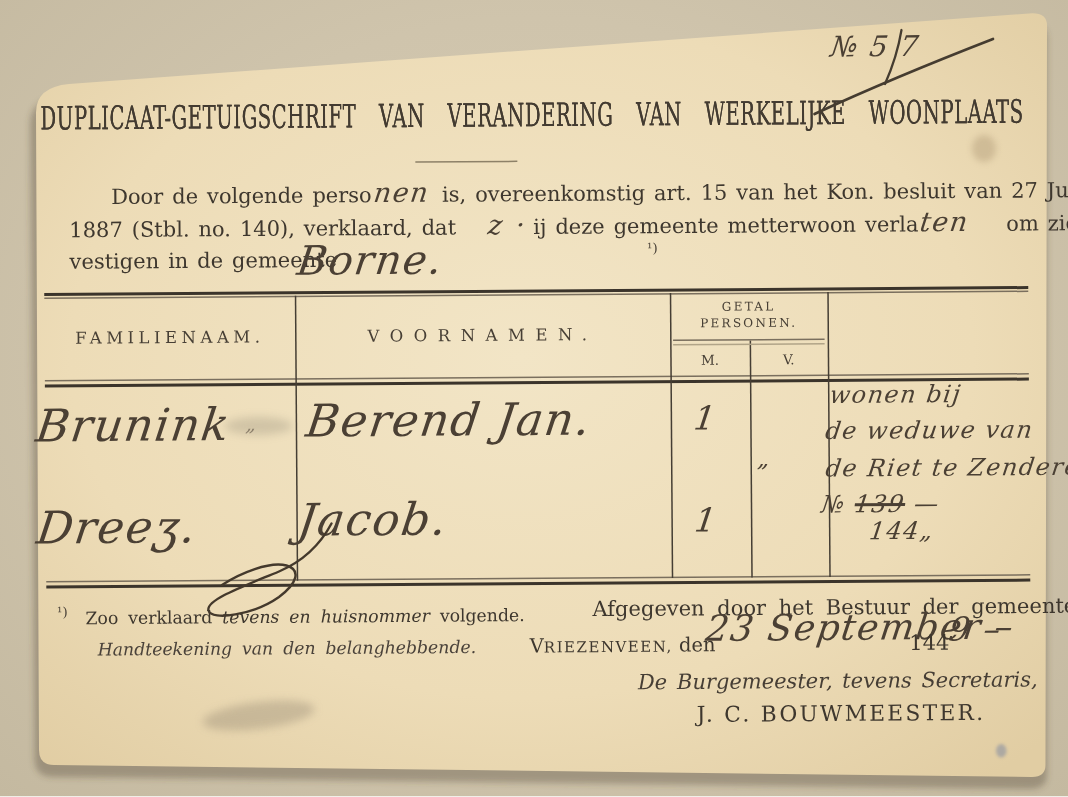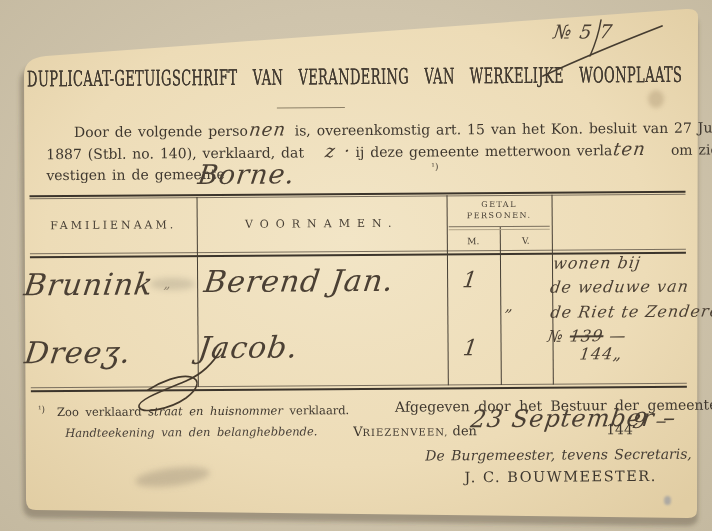--- a/index.html
+++ b/index.html
@@ -120,21 +120,21 @@
     <div class="hw-abs" style="left:549px; top:306px; font-size:16px;">de Riet te Zenderen</div>
     <div class="hw-abs" style="left:546px; top:330px; font-size:16px;">
       <span>№</span>
       <span class="struck">139</span>
       <span>—</span>
     </div>
     <div class="hw-abs" style="left:578px; top:348px; font-size:16px;">144„</div>
 
     <div class="abs sup" style="left:37px; top:402px;">¹)</div>
     <div class="abs" style="left:56px; top:403px; font-size:11.5px; word-spacing:3px;">
-      <span>Zoo verklaard </span><em>straat en huisnommer</em><span> verklaard.</span>
+      <span>Zoo verklaard </span><em>tevens en huisnommer</em><span> volgende.</span>
     </div>
     <div class="abs" style="left:64px; top:424px; font-size:11.5px; font-style:italic; word-spacing:3px; color:#4a423a;">Handteekening van den belanghebbende.</div>
 
     <div class="abs" style="left:394px; top:399px; font-size:14px; word-spacing:4px;">Afgegeven door het Bestuur der gemeente</div>
     <div class="abs" style="left:352px; top:424px; font-size:13px;">
       <span>V</span><span style="font-size:10px; letter-spacing:1px;">RIEZENVEEN,</span>
       <span>den</span>
     </div>
     <div class="hw-abs" style="left:468px; top:408px; font-size:24px;">23 September –</div>
     <div class="abs" style="left:605px; top:423px; font-size:14px;">144</div>

